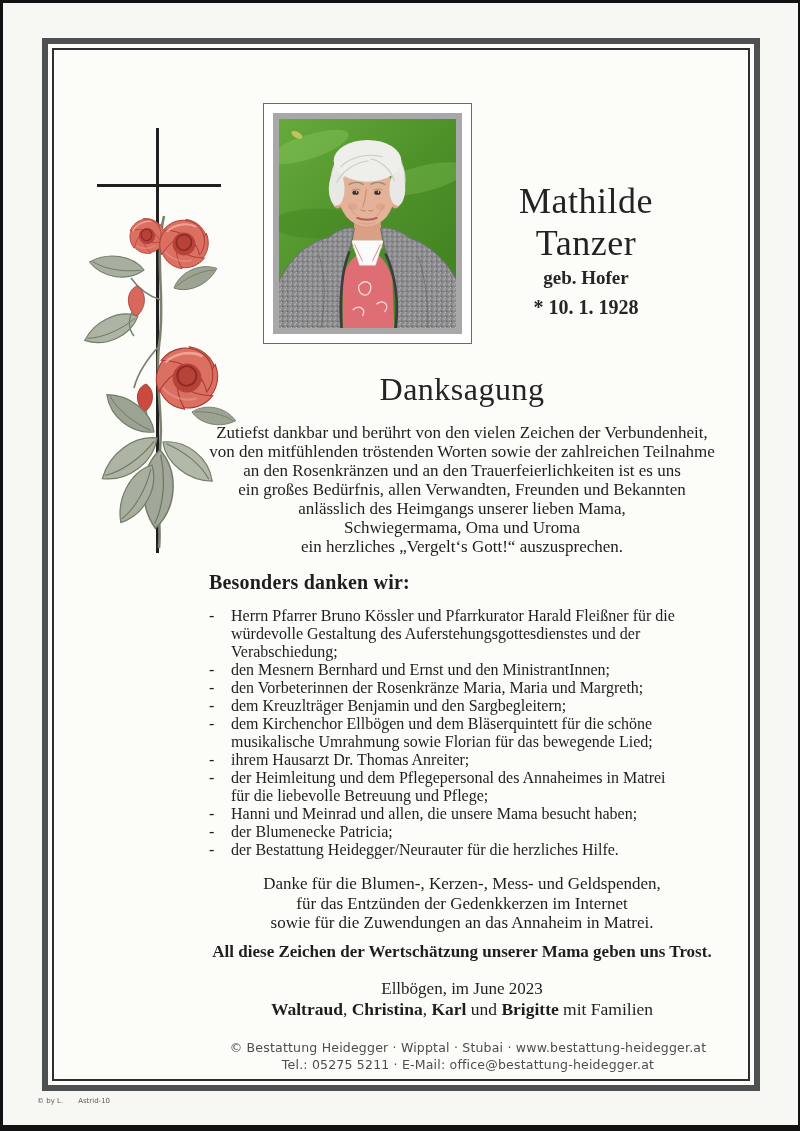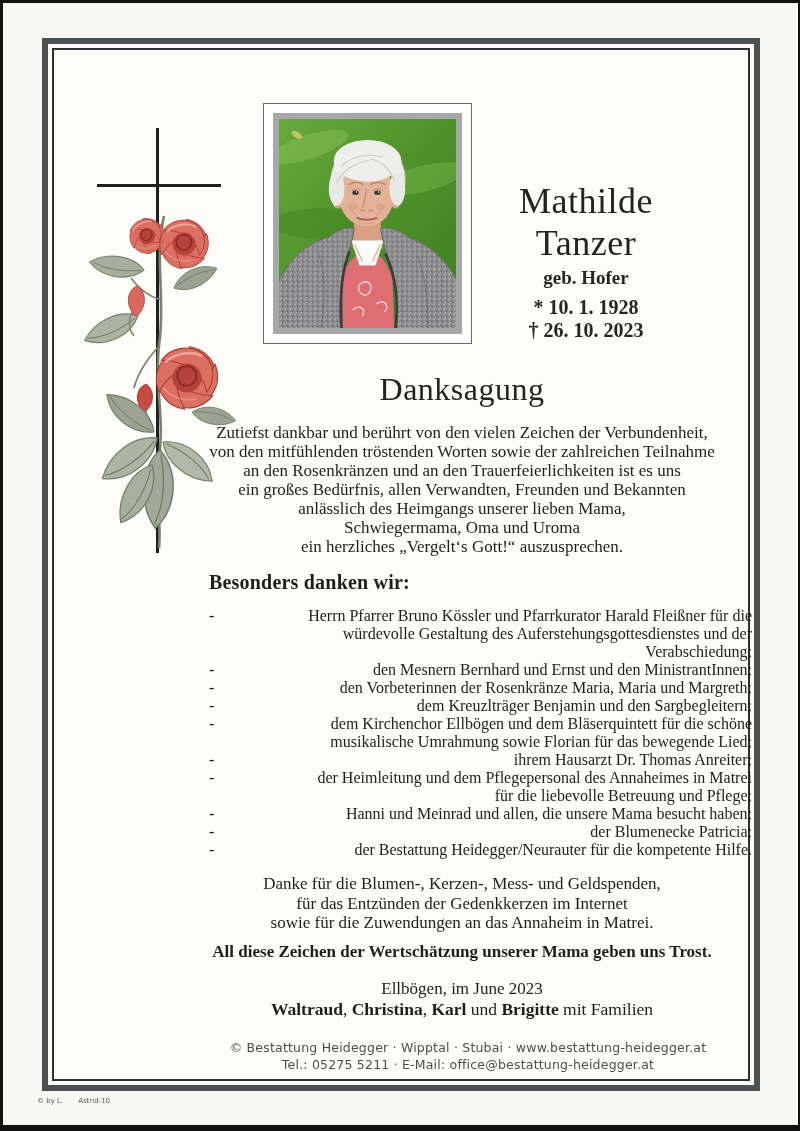--- a/index.html
+++ b/index.html
@@ -53,21 +53,21 @@
   .intro{font-size:17px;line-height:19px;}
   .intro-line{display:block;}
   .thanks-heading{
     text-align:left;padding-left:37px;font-weight:bold;font-size:20px;
     margin-top:15px;letter-spacing:0.2px;
   }
   .thanks-list{margin-top:13px;padding-left:37px;text-align:left;font-size:16px;line-height:18px;}
   .thanks-item{display:flex;align-items:flex-start;}
   .dash{width:22px;flex:0 0 22px;}
   .tlines{flex:1;}
-  .tl{display:block;text-align:right;}
+  .tl{display:block;}
 
   .donation{margin-top:15px;font-size:17px;line-height:19.5px;}
   .trost{margin-top:9px;font-size:17px;font-weight:bold;}
   .place-date{margin-top:17px;font-size:17px;}
   .family{font-size:17.5px;}
   .family .b{font-weight:bold;}
 
   
   .footer{
     position:absolute;left:170px;top:1039px;width:596px;text-align:center;
@@ -250,21 +250,20 @@
     </svg>
   </div>
 </div>
 
 <div class="name-block">
   <div class="name-line">Mathilde</div>
   <div class="name-line">Tanzer</div>
   <div class="maiden">geb. Hofer</div>
   <div class="dates">
     <div>* 10. 1. 1928</div>
-    <div>† 26. 10. 2023</div>
   </div>
 </div>
 
 <div class="main-col">
   <h1 class="title">Danksagung</h1>
 
   <div class="intro">
     <span class="intro-line">Zutiefst dankbar und berührt von den vielen Zeichen der Verbundenheit,</span>
     <span class="intro-line">von den mitfühlenden tröstenden Worten sowie der zahlreichen Teilnahme</span>
     <span class="intro-line">an den Rosenkränzen und an den Trauerfeierlichkeiten ist es uns</span>
@@ -331,21 +330,21 @@
     </div>
     <div class="thanks-item">
       <span class="dash">-</span>
       <span class="tlines">
           <span class="tl">der Blumenecke Patricia;</span>
         </span>
     </div>
     <div class="thanks-item">
       <span class="dash">-</span>
       <span class="tlines">
-          <span class="tl">der Bestattung Heidegger/Neurauter für die kompetente Hilfe.</span>
+          <span class="tl">der Bestattung Heidegger/Neurauter für die herzliches Hilfe.</span>
         </span>
     </div>
   </div>
 
   <div class="donation">
     <span class="intro-line">Danke für die Blumen-, Kerzen-, Mess- und Geldspenden,</span>
     <span class="intro-line">für das Entzünden der Gedenkkerzen im Internet</span>
     <span class="intro-line">sowie für die Zuwendungen an das Annaheim in Matrei.</span>
   </div>
 

